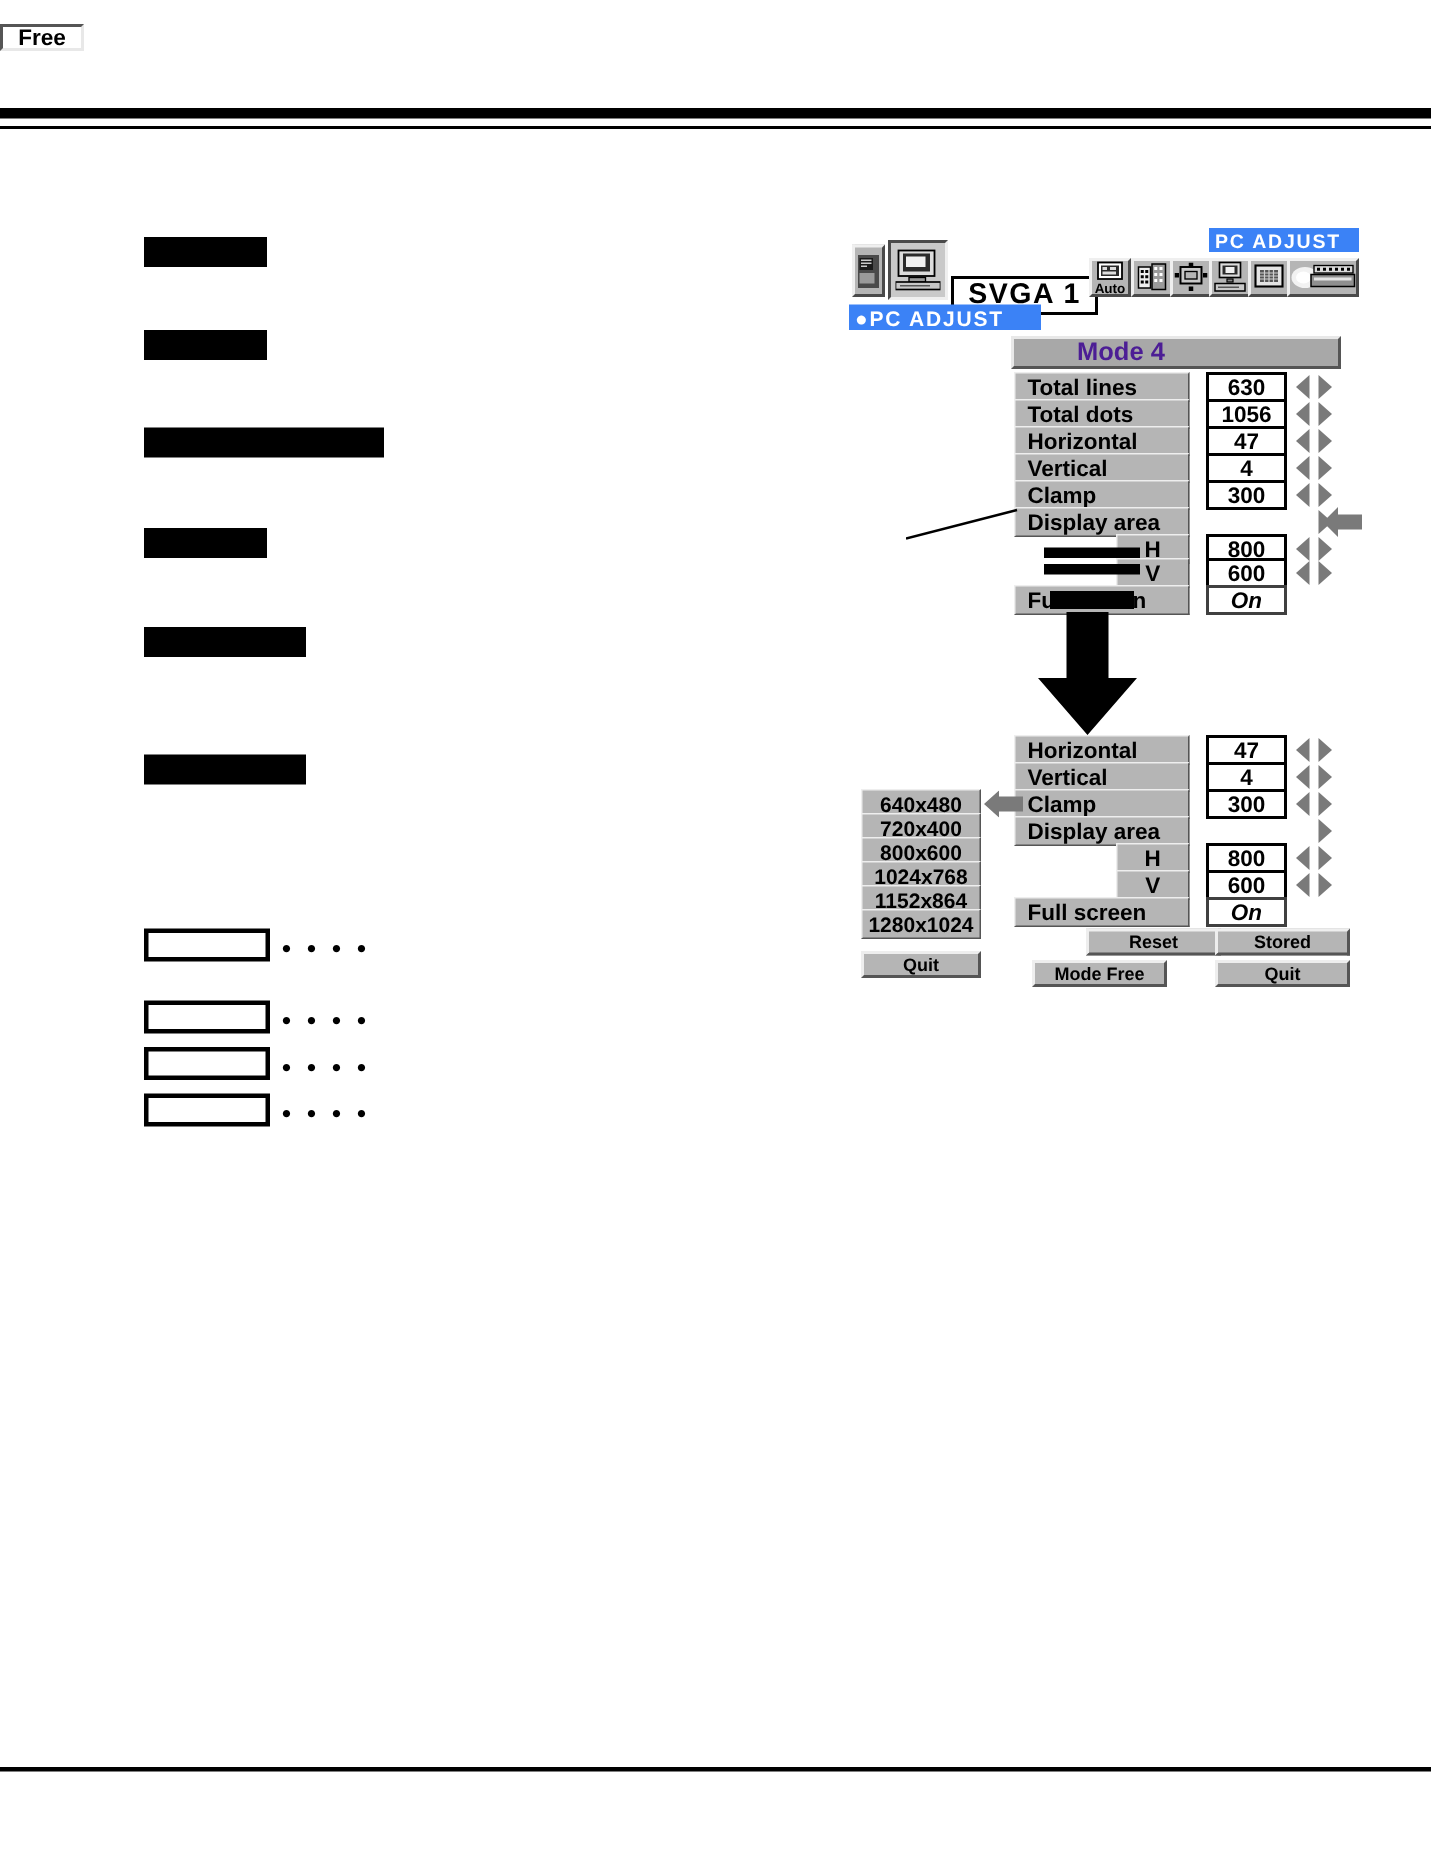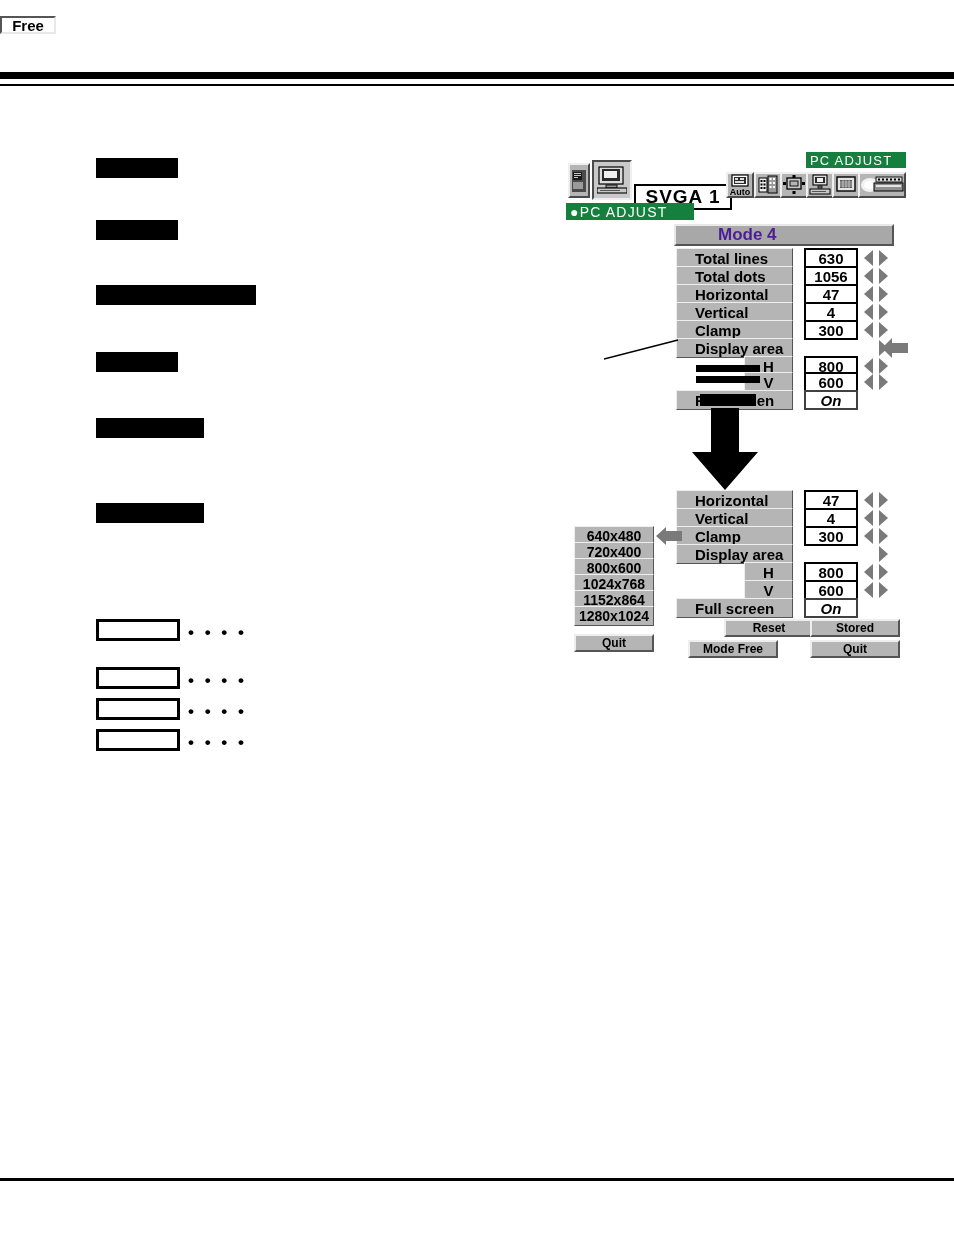--- a/index.html
+++ b/index.html
@@ -57,40 +57,40 @@
   }
 
   .mode-field {
     position:absolute; background:#fff;
     border:2px solid #000;
     display:flex; align-items:center; justify-content:center;
     font-weight:bold; font-size:19px; letter-spacing:1px;margin-top:12px;
   }
 
   .label-black {
-    position:absolute; background:#15803d; color:#fff;
-    font-weight:normal; font-size:14px; letter-spacing:1.2px;
+    position:absolute; background:#3b82f6; color:#fff;
+    font-weight:bold; font-size:14px; letter-spacing:1.2px;
     display:flex; align-items:center; padding-left:4px;
   }
 
   .panel-head {
     position:absolute; background:#a8a8a8;
     border-top:2px solid #e8e8e8; border-left:2px solid #e8e8e8;
     border-right:2px solid #555; border-bottom:2px solid #555;
     display:flex; align-items:center;
     font-weight:bold; font-size:17px; color:#4c1d95;
   }
 
   .row-label {
     position:absolute; height:20px;
     background:#b5b5b5;
     border-top:1px solid #eee; border-left:1px solid #eee;
     border-right:1px solid #555; border-bottom:1px solid #555;
     font-weight:bold; font-size:15px; color:#000;
-    display:flex; align-items:center; padding-left:18px;
+    display:flex; align-items:center; padding-left:8px;
   }
   .row-label.center { justify-content:center; padding-left:0; }
 
   .row-value {
     position:absolute; height:20px; width:54px;
     background:#fff; border:2px solid #000;
     font-weight:bold; font-size:15px; color:#000;
     display:flex; align-items:center; justify-content:center;
   }
   .row-value.novb { border:2px solid #404040;font-style:italic; }

